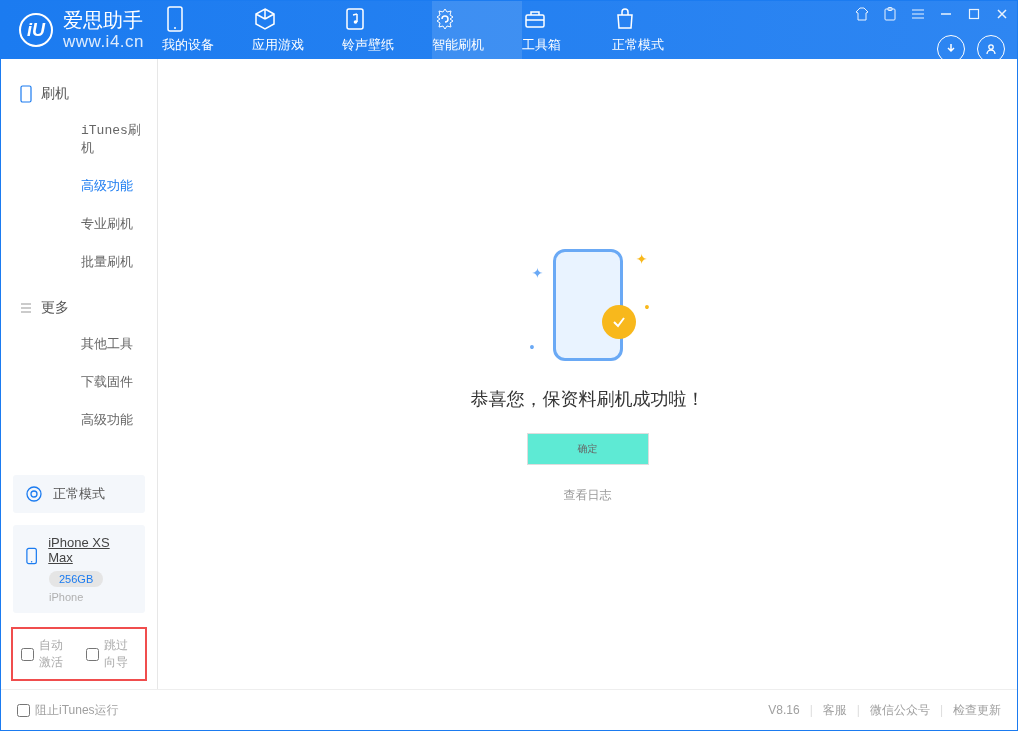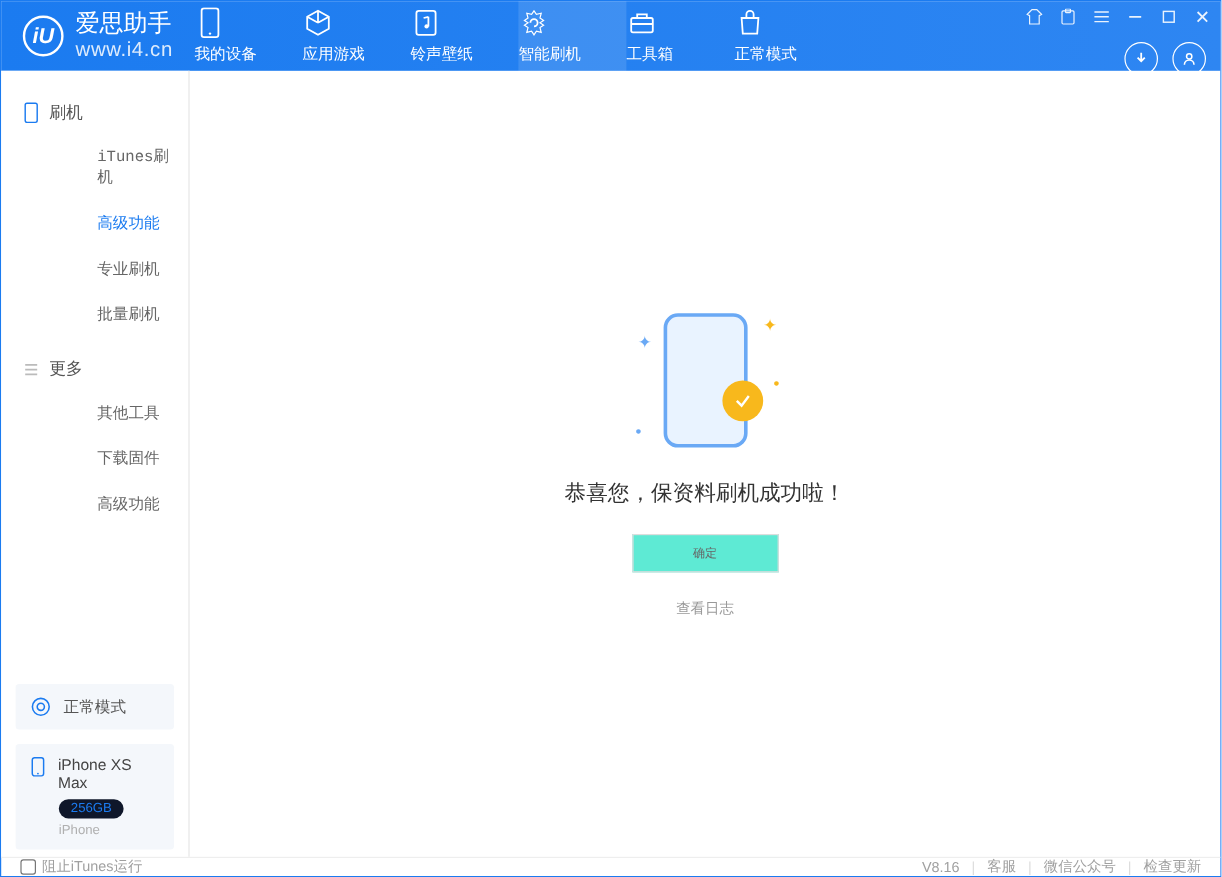--- a/index.html
+++ b/index.html
@@ -21,31 +21,31 @@
   .ring { width: 28px; height: 28px; border: 1.5px solid #fff; border-radius: 50%; display: flex; align-items: center; justify-content: center; cursor: pointer; }
   .body-row { flex: 1; display: flex; min-height: 0; }
   .sidebar { width: 157px; border-right: 1px solid #e7e7e7; padding-top: 18px; display: flex; flex-direction: column; background: #fff; }
   .side-group { margin-bottom: 10px; }
   .side-head { display: flex; align-items: center; gap: 8px; padding: 8px 18px; color: #555; font-size: 14px; }
   .side-item { padding: 10px 10px 10px 80px; font-size: 13px; color: #666; cursor: pointer; font-family: Liberation Mono, monospace; }
   .side-item.active { color: #1b7bf0; }
   .side-spacer { flex: 1; }
   .mode-card, .device-card { margin: 6px 12px; background: #f4f7fb; border-radius: 3px; padding: 10px 12px; }
   .mode-card { display: flex; align-items: flex-end; gap: 10px; color: #555; font-size: 13px; }
-  .device-card .dev-row1 { display: flex; align-items: flex-start; gap: 10px; color: #444; font-size: 13px; font-weight: 500;}
-  .pill { display: inline-block; background: #0f172a; color: #1b7bf0; font-size: 11px; padding: 2px 10px; border-radius: 10px; margin-top: 6px; margin-left: 24px;}
+  .device-card .dev-row1 { display: flex; align-items: flex-end; gap: 10px; color: #444; font-size: 13px; font-weight: 500; text-decoration: underline;}
+  .pill { display: inline-block; background: #e5e5e5; color: #1b7bf0; font-size: 11px; padding: 2px 10px; border-radius: 10px; margin-top: 6px; margin-left: 24px;}
   .dev-type { margin-left: 24px; font-size: 11px; color: #b0b0b0; margin-top: 4px;}
   .opts-box { border: 2px solid #f04d4d; margin: 8px 10px; padding: 8px; display: flex; gap: 14px; align-items: center;}
   .opts-box label { display: flex; align-items: center; gap: 5px; font-size: 12px; color: #aaa; cursor: pointer;}
   .opts-box input[type=checkbox]{ width:13px; height:13px; accent-color:#aaa;}
   .main { flex: 1; display: flex; flex-direction: column; align-items: center; justify-content: center; gap: 22px; color: #333; }
   .success-msg { font-size: 18px; color: #333; }
   .ok-btn { padding: 8px 50px; border: 1px solid #ddd; background: #5eead4; color: #666; cursor: pointer; font-size: 10px; }
   .log-link { color: #999; font-size: 12px; text-decoration: none; cursor: pointer; }
-  .footer { height: 16px; border-top: 1px solid #eee; display: flex; align-items: center; padding: 0 16px; font-size: 12px; color: #a0a0a0; gap: 10px;}
+  .footer { height: 41px; border-top: 1px solid #eee; display: flex; align-items: center; padding: 0 16px; font-size: 12px; color: #a0a0a0; gap: 10px;}
   .footer label { display: flex; align-items: center; gap: 5px; cursor: pointer;}
   .footer input[type=checkbox]{ width:13px; height:13px;}
   .footer-spacer{flex:1;}
   .footer-link { color: #a0a0a0; cursor: pointer; }
   .footer-sep { color: #ddd; }
   .phone-illus { width: 84px; height: 120px; position: relative; }
   .phone-frame { width: 70px; height: 112px; border: 3px solid #6aa9f5; border-radius: 12px; background: #e9f3ff; position: absolute; left: 7px; top: 4px;}
   .check-badge { width: 34px; height: 34px; background: #f8b81c; border-radius: 50%; position: absolute; right: -6px; bottom: 26px; display:flex; align-items:center; justify-content:center; color:#fff;}
   .spark { position: absolute; color: #f8b81c; font-size: 14px; }
   .spark.s1{ left:-14px; top:20px; color:#6aa9f5;} .spark.s2{ right:-18px; top:6px;} .spark.s3{left:-16px; bottom:10px; color:#6aa9f5;} .spark.s4{right:-20px; bottom:50px;}
@@ -210,20 +210,30 @@
           <svg width="14" height="18" viewBox="0 0 14 18">
               <rect x="2" y="1" width="10" height="16" rx="2" fill="none" stroke="#1b7bf0" stroke-width="1.3"></rect>
               <circle cx="7" cy="15" r="0.8" fill="#1b7bf0"></circle>
             </svg>
           <span>iPhone XS Max</span>
         </div>
         <span class="pill">256GB</span>
         <div class="dev-type">iPhone</div>
       </div>
 
+      <div class="opts-box">
+        <label>
+          <input type="checkbox" style="">
+          <span>自动激活</span>
+        </label>
+        <label>
+          <input type="checkbox" style="">
+          <span>跳过向导</span>
+        </label>
+      </div>
 
     </div>
 
     <div class="main">
       <div class="phone-illus">
         <div class="phone-frame"></div>
         <div class="check-badge">
             <svg width="16" height="16" viewBox="0 0 16 16">
               <path d="M3 8 L7 12 L13 4" stroke="#fff" stroke-width="2" fill="none"></path>
             </svg>

